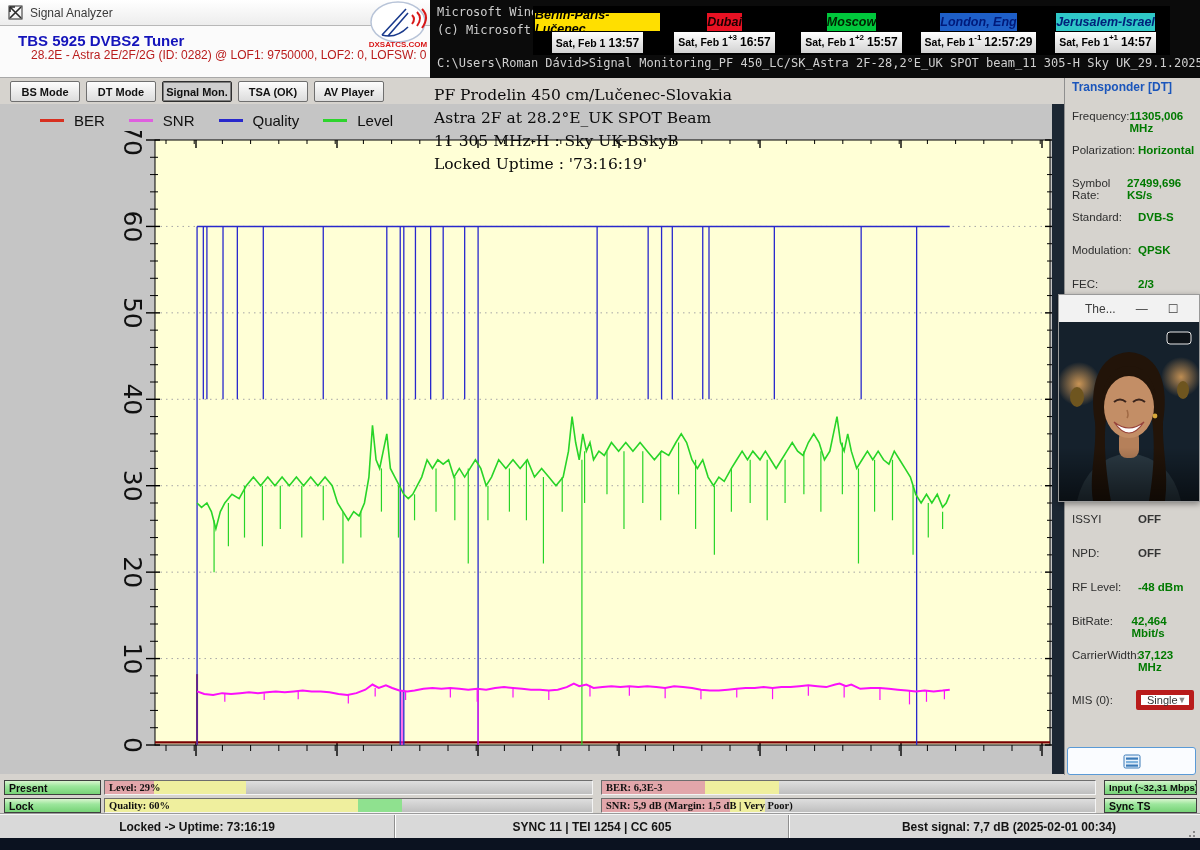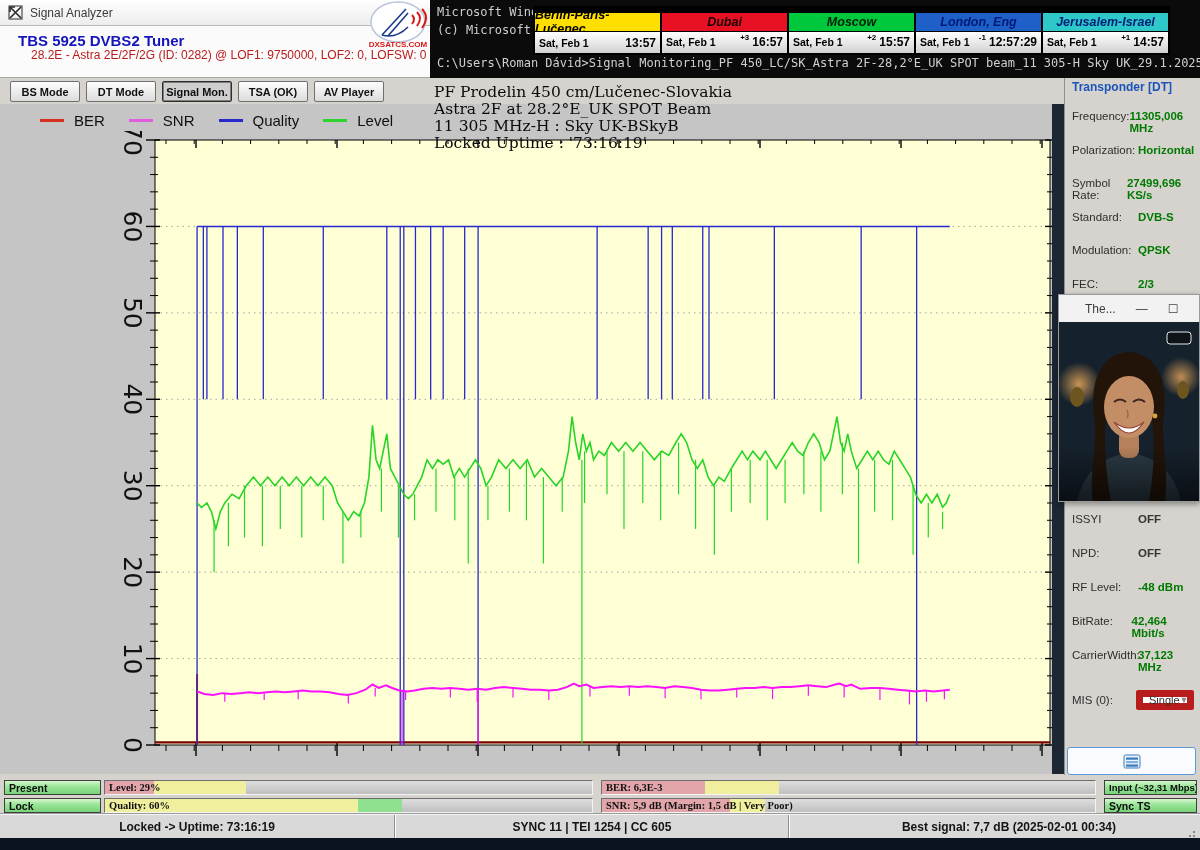--- a/index.html
+++ b/index.html
@@ -25,21 +25,21 @@
     border-radius:2px; display:flex; align-items:center; justify-content:center; }
   .tab.active { background:#cfcfcf; box-shadow:inset 0 0 0 1px #7d7d7d; border:1px solid #2e2e2e; }
 
   
   #chartwrap { left:0; top:104px; width:1052px; height:670px; background:#c5c5c5; }
   #legend { left:40px; top:5px; height:22px; display:flex; align-items:center; gap:24px; }
   .leg-item { display:flex; align-items:center; gap:10px; font-size:15px; color:#101010; }
   .leg-line { width:24px; height:3px; }
   #plotsvg { left:0; top:27px; width:1052px; height:641px; }
   #overlay { left:434px; top:-20px; font-family:"DejaVu Serif", serif;
-    font-size:15.5px; color:#0a0a0a; line-height:17px; white-space:pre; }
+    font-size:15.5px; color:#0a0a0a; line-height:23px; white-space:pre; }
 
   
   .pbar { position:absolute; height:15px; border:1px solid #6e6e6e;
     border-bottom-color:#f4f4f4; border-right-color:#f4f4f4;
     background:linear-gradient(#dedede,#bfbfbf); overflow:hidden; }
   .pbar .fill { position:absolute; left:0; top:0; bottom:0; }
   .pbar .lbl { position:absolute; left:4px; top:1px; font-size:10.5px; font-weight:bold; color:#101010; white-space:nowrap;font-family:Liberation Serif, serif; }
   .gbar { position:absolute; height:15px; border:1px solid #3f3f3f;
     background:linear-gradient(#d9f6cf 0%,#9ce69c 40%,#77d377 100%);
     font-size:10.5px; font-weight:bold; color:#0c0c0c; padding:1px 0 0 4px; white-space:nowrap; overflow:hidden; }
@@ -56,41 +56,41 @@
                radial-gradient(circle at 6px 4px,#888 1px,transparent 1.2px); }
   #taskstrip { left:0; top:838px; width:1200px; height:12px; background:#0b1220; }
 
   
   #terminal { left:430px; top:0; width:770px; height:78px; background:#0b0b0b;
     font-family:"DejaVu Sans Mono", monospace; font-size:12px; color:#cfcfcf; }
   .termline { position:absolute; left:7px; white-space:pre; }
 
   
   #clocks { left:533px; top:6px; height:49px; display:flex; border:1px solid #000; background:#000; padding-top:5px; }
-  .clock { width:127px; display:flex; flex-direction:column; }
+  .clock { width:127px; display:flex; flex-direction:column;align-items:center; }
   .clock-head { height:20px; border:1px solid #000; font-size:12.5px; font-weight:bold; font-style:italic;
     display:flex; align-items:center; justify-content:center; }
   .clock-time { height:23px; border:1px solid #000; border-top:none;
     background:linear-gradient(#ffffff,#d2d2d2); color:#000;
     display:flex; align-items:center; padding:0 4px; }
   .clock-date { font-size:10.5px; font-weight:bold; }
   .clock-off { font-size:8px; font-weight:bold; margin-left:auto; align-self:flex-start; padding-top:1px; }
   .clock-t { font-size:12px; font-weight:bold; margin-left:3px; }
 
   
   #splitter { left:1052px; top:104px; width:12px; height:670px; background:#1c2733; }
   #sidebar { left:1064px; top:78px; width:136px; height:697px; background:#d6d3ce; border-left:1px solid #8f8f8f; }
   #tp-head { left:1072px; top:80px; font-size:12px; font-weight:bold; color:#1a55bb; }
   .tp-row { position:absolute; left:1072px; width:124px; display:flex; font-size:11.5px; }
   .tp-lbl { color:#2e2e2e; width:66px; }
   .tp-val { font-weight:bold; }
   .tp-green { color:#007a00; } .tp-dark { color:#333; }
   #mis-row { left:1072px; top:694px; font-size:11.5px; color:#2e2e2e; }
   #mis-select { left:1136px; top:690px; width:58px; height:20px; background:#fff;
-    border:7px solid #b91c1c; border-radius:2px; font-size:11px; color:#333;
+    border:5px solid #b91c1c; border-radius:2px; font-size:11px; color:#333;
     display:flex; align-items:center; padding-left:6px; }
   #mis-chevron { margin-left:auto; padding-right:4px; color:#8a8a8a; font-size:9px; }
   #side-btn { left:1067px; top:747px; width:129px; height:28px; background:#fafcff;
     border:1px solid #5a9ad6; border-radius:3px; display:flex; align-items:center; justify-content:center; }
 
   
   #vlc { left:1058px; top:294px; width:142px; height:208px; background:#f2f2f2;
     border:1px solid #9a9a9a; box-shadow:0 2px 6px rgba(0,0,0,.4); }
   #vlc-title { height:27px; display:flex; align-items:center; gap:20px; padding:0 6px;
     font-size:12px; color:#3c3c3c; background:#f2f2f2; }

